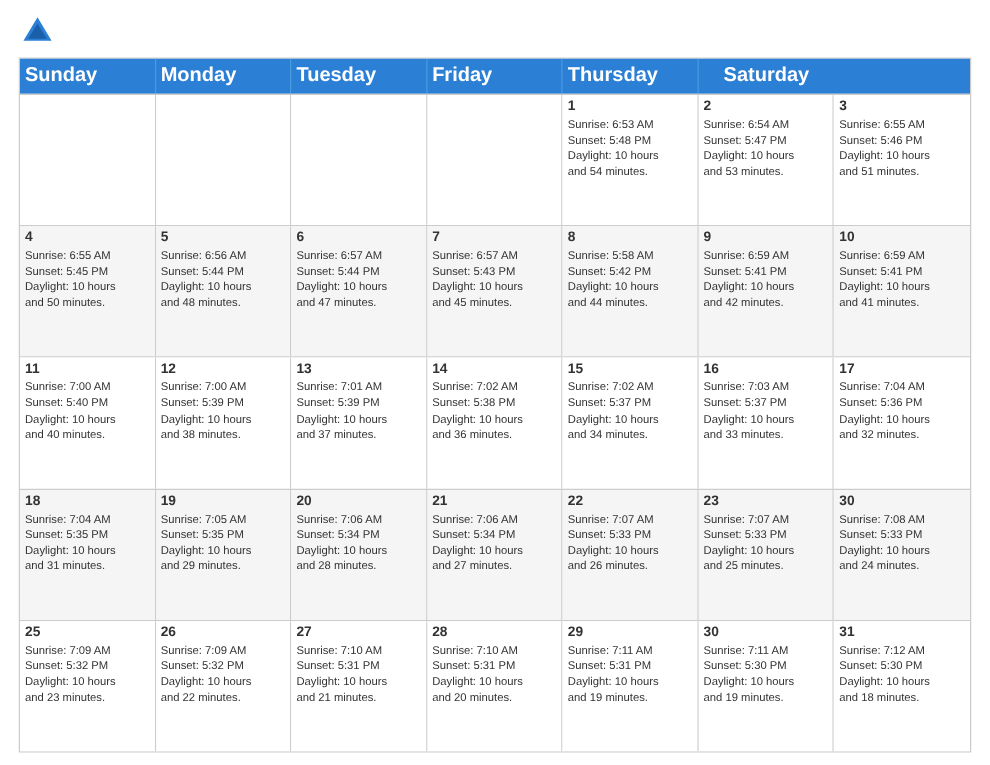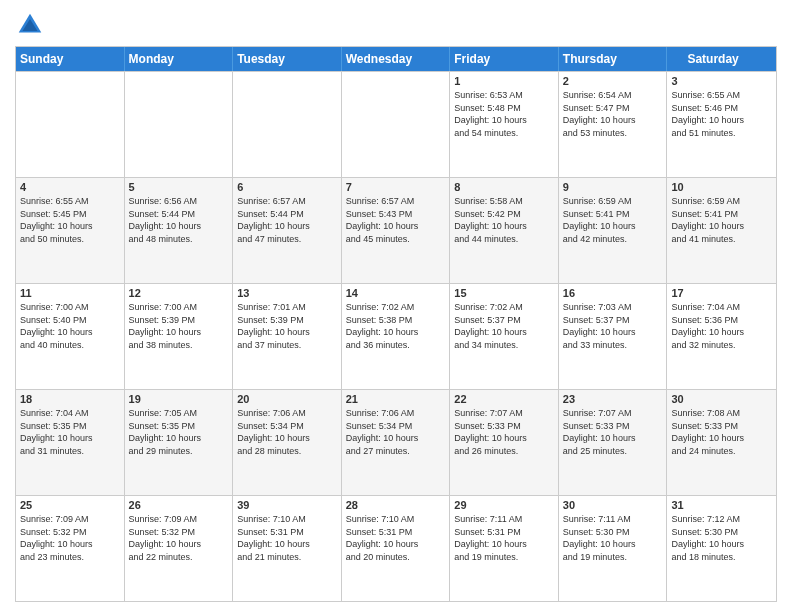--- a/index.html
+++ b/index.html
@@ -65,21 +65,21 @@
       flex-direction: column;
       border: 1px solid #ccc;
     }
     .cal-header {
       display: grid;
       grid-template-columns: repeat(7, 1fr);
       background: #2b7fd4;
     }
     .cal-header-cell {
       color: #fff;
-      font-size: 12px;
+      font-size: 16px;
       font-weight: bold;
       padding: 5px 4px;
       text-align: left;
       border-right: 1px solid #4a9ae0;
     }
     .cal-header-cell:last-child { border-right: none; margin-left: 16px; }
     .cal-body {
       display: flex;
       flex-direction: column;
       flex: 1;
@@ -132,21 +132,20 @@
       <div class="month-title"></div>
       <div class="location"></div>
     </div>
   </div>
 
   <div class="calendar">
     <div class="cal-header">
     <div class="cal-header-cell">Sunday</div>
         <div class="cal-header-cell">Monday</div>
         <div class="cal-header-cell">Tuesday</div>
-        <div class="cal-header-cell">Wednesday</div>
         <div class="cal-header-cell">Friday</div>
         <div class="cal-header-cell">Thursday</div>
         <div class="cal-header-cell">Saturday</div>
       </div>
     <div class="cal-body">
     <div class="cal-row">
           <div class="cal-cell empty"></div>
           <div class="cal-cell empty"></div>
           <div class="cal-cell empty"></div>
           <div class="cal-cell empty"></div>
@@ -334,21 +333,21 @@
             <div class="cell-line">and 23 minutes.</div>
           </div>
           <div class="cal-cell">
             <div class="day-num">26</div>
             <div class="cell-line">Sunrise: 7:09 AM</div>
             <div class="cell-line">Sunset: 5:32 PM</div>
             <div class="cell-line">Daylight: 10 hours</div>
             <div class="cell-line">and 22 minutes.</div>
           </div>
           <div class="cal-cell">
-            <div class="day-num">39</div>
+            <div class="day-num">27</div>
             <div class="cell-line">Sunrise: 7:10 AM</div>
             <div class="cell-line">Sunset: 5:31 PM</div>
             <div class="cell-line">Daylight: 10 hours</div>
             <div class="cell-line">and 21 minutes.</div>
           </div>
           <div class="cal-cell">
             <div class="day-num">28</div>
             <div class="cell-line">Sunrise: 7:10 AM</div>
             <div class="cell-line">Sunset: 5:31 PM</div>
             <div class="cell-line">Daylight: 10 hours</div>

